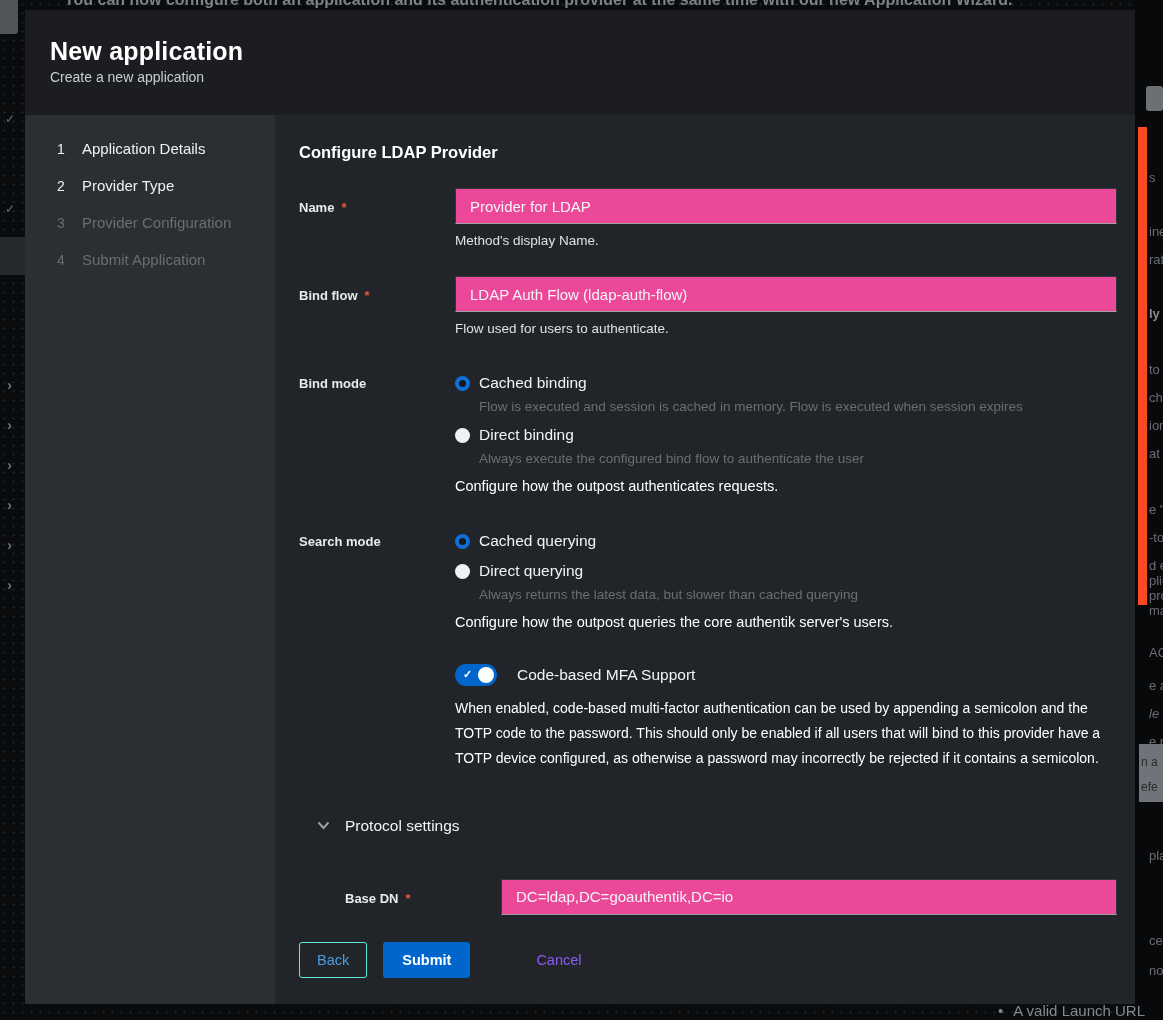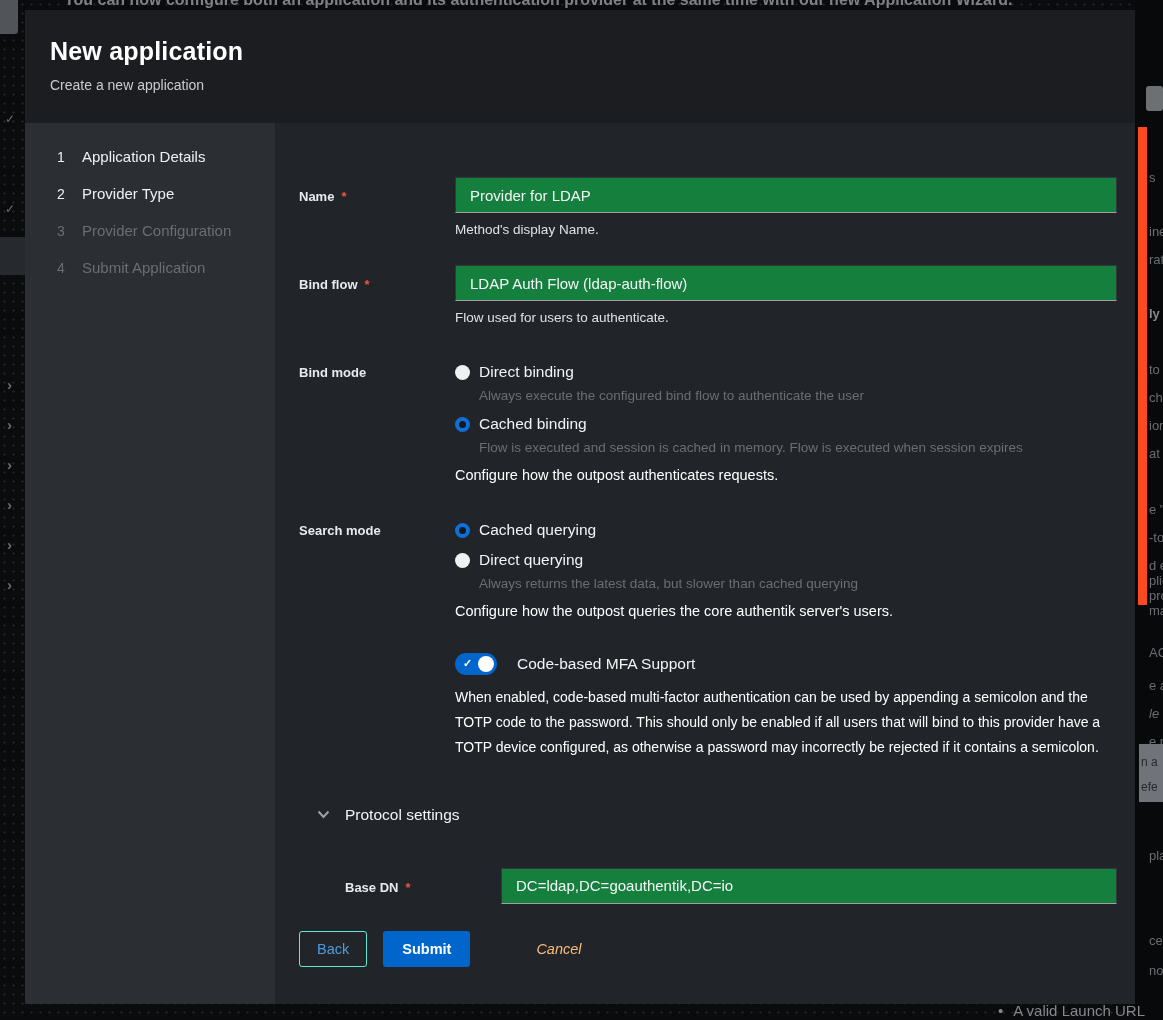--- a/index.html
+++ b/index.html
@@ -33,21 +33,21 @@
   .bottom-bullet { position:absolute; left:998px; top:1002px; color:#85888c; font-size:15px; white-space:nowrap; z-index:2; }
   .bottom-bullet .dot { margin-right:10px; }
 
   
   .modal {
     position:absolute; left:25px; top:10px; width:1110px; height:994px;
     display:flex; flex-direction:column; z-index:4;
   }
   .modal-header { background:#1b1d21; padding:27px 25px 30px 25px; }
   .modal-title { color:#fff; font-size:25px; font-weight:700; letter-spacing:.2px; }
-  .modal-subtitle { color:#c9ccd0; font-size:14px; margin-top:11px; }
+  .modal-subtitle { color:#c9ccd0; font-size:14px; margin-top:3px; }
 
   .wizard-body { flex:1; display:flex; overflow:hidden; background:#212529; }
 
   .wizard-nav { width:250px; background:#2b2e33; padding-top:15px; flex-shrink:0; }
   .step { display:flex; align-items:baseline; padding:10px 10px 10px 32px; cursor:pointer; }
   .step .num { width:14px; margin-right:11px; font-size:14px; color:#eef0f2; }
   .step .lbl { font-size:15px; color:#eef0f2; }
   .step.disabled .num, .step.disabled .lbl { color:#6a6e73; }
 
   .wizard-main { flex:1; padding:28px 18px 0 24px; overflow:hidden; position:relative; }
@@ -55,21 +55,21 @@
 
   .form { margin-top:26px; }
   .form-row { display:grid; grid-template-columns:156px 1fr; margin-bottom:28px; align-items:start; }
   .col-label { padding-top:10px; }
   .form-row.radio-row .col-label { padding-top:0; }
   .label-text { color:#e8eaed; font-size:13px; font-weight:700;text-align:center; }
   .req { color:#f4543e; font-size:13px; font-weight:700; margin-left:7px; }
   .req::after { content:"*"; }
 
   .text-input {
-    width:100%; height:36px; background:#15803d; border:1px solid #33373b; border-bottom:1px solid #9ea1a4;
+    width:100%; height:36px; background:#ec4899; border:1px solid #33373b; border-bottom:1px solid #9ea1a4;
     color:#f4f5f6; font-size:15px; padding:0 14px; font-family:"Liberation Sans", sans-serif; outline:none;
   }
   .help { color:#dfe1e3; font-size:13.5px; margin-top:9px; }
 
   .radio-opt { margin-bottom:12px; }
   .radio-line { display:flex; align-items:center; }
   .radio { width:15px; height:15px; border-radius:50%; flex-shrink:0; cursor:pointer; }
   .radio.checked { border:4.5px solid #0d6fd8; background:#15181b; }
   .radio.unchecked { background:#f0f1f2; }
   .radio-label { color:#f2f3f5; font-size:15.5px; margin-left:9px; }
@@ -86,21 +86,21 @@
   .section-toggle { display:flex; align-items:center; margin:46px 0 0 18px; cursor:pointer; }
   .section-toggle svg { margin-right:15px; }
   .section-label { color:#f2f3f5; font-size:15.5px; }
 
   .nested-row { margin-top:44px; grid-template-columns:156px 1fr; padding-left:46px; margin-bottom:0; }
 
   .footer { display:flex; align-items:center; margin-top:27px; }
   .btn { font-family:"Liberation Sans", sans-serif; font-size:14.5px; border-radius:3px; cursor:pointer; }
   .btn-back { background:transparent; border:1px solid #5eead4; color:#4d9be0; padding:9px 17px; }
   .btn-submit { background:#0066cc; border:none; color:#fff; padding:10px 19px; margin-left:16px; font-weight:600; }
-  .btn-cancel { background:transparent; border:none; color:#fdba74; margin-left:62px; padding:9px 4px;font-style:italic; }
+  .btn-cancel { background:transparent; border:none; color:#8b5cf6; margin-left:62px; padding:9px 4px; }
 </style>
 </head>
 <body>
 
 <div class="screen">
 
   <div class="bg-banner">You can now configure both an application and its authentication provider at the same time with our new Application Wizard.</div>
 
   <div class="left-strip">
     <div class="topbox"></div>
@@ -172,20 +172,21 @@
           <span class="num">3</span>
           <span class="lbl">Provider Configuration</span>
         </div>
         <div class="step disabled">
           <span class="num">4</span>
           <span class="lbl">Submit Application</span>
         </div>
       </div>
 
       <div class="wizard-main">
+        <div class="form-heading">Configure LDAP Provider</div>
 
         <div class="form">
 
           <div class="form-row">
             <div class="col-label">
               <span class="label-text">Name</span><span class="req"></span>
             </div>
             <div>
               <input class="text-input" type="text" value="Provider for LDAP" style="">
               <div class="help">Method's display Name.</div>
@@ -202,31 +203,31 @@
             </div>
           </div>
 
           <div class="form-row radio-row" style="margin-top:38px">
             <div class="col-label">
               <span class="label-text">Bind mode</span>
             </div>
             <div>
               <div class="radio-opt">
                 <div class="radio-line">
+                  <span class="radio checked"></span>
+                  <span class="radio-label">Cached binding</span>
+                </div>
+                <div class="radio-desc">Flow is executed and session is cached in memory. Flow is executed when session expires</div>
+              </div>
+              <div class="radio-opt">
+                <div class="radio-line">
                   <span class="radio unchecked"></span>
                   <span class="radio-label">Direct binding</span>
                 </div>
                 <div class="radio-desc">Always execute the configured bind flow to authenticate the user</div>
-              </div>
-              <div class="radio-opt">
-                <div class="radio-line">
-                  <span class="radio checked"></span>
-                  <span class="radio-label">Cached binding</span>
-                </div>
-                <div class="radio-desc">Flow is executed and session is cached in memory. Flow is executed when session expires</div>
               </div>
               <div class="footnote">Configure how the outpost authenticates requests.</div>
             </div>
           </div>
 
           <div class="form-row radio-row" style="margin-top:38px">
             <div class="col-label">
               <span class="label-text">Search mode</span>
             </div>
             <div>

